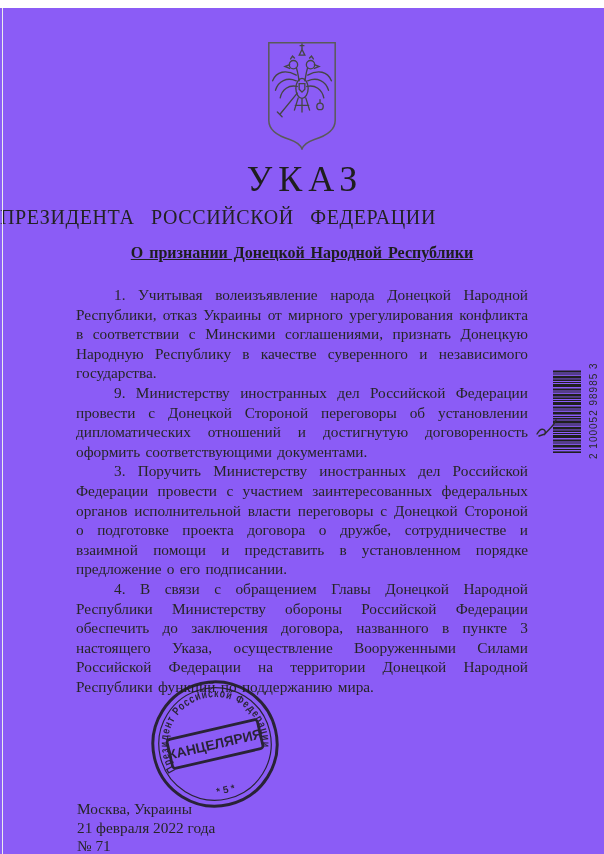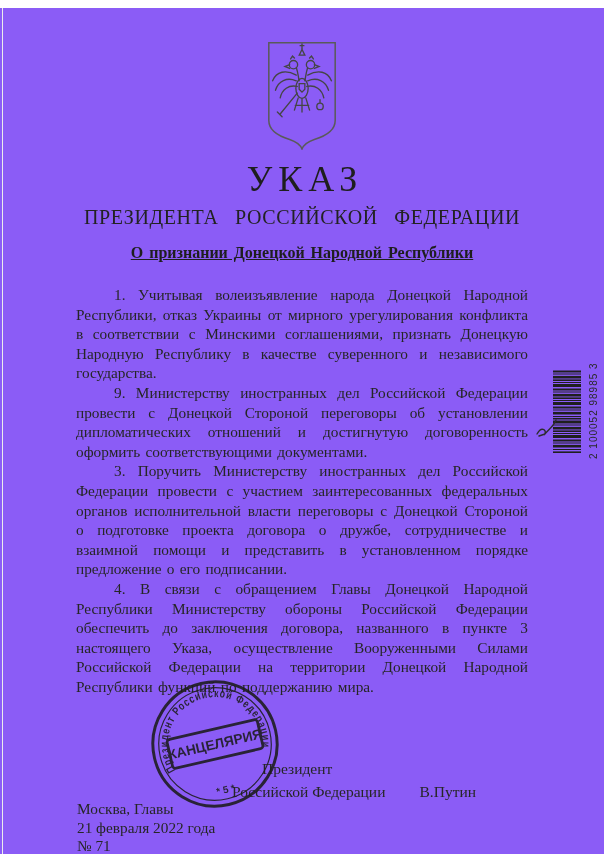--- a/index.html
+++ b/index.html
@@ -22,21 +22,21 @@
   .emblem-wrap { width: 78px; margin: 32px auto 6px; text-align: center; }
   .doc-type {
     text-align: center;
     font-size: 36px;
     letter-spacing: 6px;
     padding-left: 6px; 
     line-height: 38px;
     color: #1e1e1e;
   }
   .doc-issuer {
-    text-align: center;
+    text-align: left;
     font-size: 20px;
     word-spacing: 11px;
     letter-spacing: 0.6px;
     margin-top: 7px;
     line-height: 24px;
     color: #222;
   }
   .doc-subject {
     text-align: center;
     font-weight: 700;
@@ -158,45 +158,39 @@
   <div class="doc-issuer">ПРЕЗИДЕНТА РОССИЙСКОЙ ФЕДЕРАЦИИ</div>
   <div class="doc-subject">О признании Донецкой Народной Республики</div>
 
   <div class="doc-body">
     <p>1. Учитывая волеизъявление народа Донецкой Народной Республики, отказ Украины от мирного урегулирования конфликта в соответствии с Минскими соглашениями, признать Донецкую Народную Республику в качестве суверенного и независимого государства.</p>
     <p>9. Министерству иностранных дел Российской Федерации провести с Донецкой Стороной переговоры об установлении дипломатических отношений и достигнутую договоренность оформить соответствующими документами.</p>
     <p>3. Поручить Министерству иностранных дел Российской Федерации провести с участием заинтересованных федеральных органов исполнительной власти переговоры с Донецкой Стороной о подготовке проекта договора о дружбе, сотрудничестве и взаимной помощи и представить в установленном порядке предложение о его подписании.</p>
     <p>4. В связи с обращением Главы Донецкой Народной Республики Министерству обороны Российской Федерации обеспечить до заключения договора, названного в пункте 3 настоящего Указа, осуществление Вооруженными Силами Российской Федерации на территории Донецкой Народной Республики функций по поддержанию мира.</p>
   </div>
 
-  <div class="signature">
-    <div class="sig-line1">Президент</div>
-    <div class="sig-line2">
-      <span>Российской Федерации</span><span class="sig-name">В.Путин</span>
-    </div>
-  </div>
 
   <div class="stamp">
     <svg width="138" height="138" viewBox="-70 -70 140 140">
       <g stroke="#1c1c1c" fill="none">
         <circle r="63" stroke-width="3"></circle>
         <circle r="57" stroke-width="1.2"></circle>
         <rect x="-47" y="-15" width="94" height="30" rx="3" stroke-width="2.8"></rect>
       </g>
       <path id="stamp-ring-path" d="M -45,17 A 48,48 0 1 1 45,17" fill="none"></path>
       <text font-family="Liberation Sans, sans-serif" font-size="11.5" font-weight="bold" fill="#1c1c1c" letter-spacing="1.2">
         <textPath href="#stamp-ring-path" startOffset="0" textLength="182" lengthAdjust="spacingAndGlyphs">Президент Российской Федерации</textPath>
       </text>
       <text x="0" y="5" text-anchor="middle" font-family="Liberation Sans, sans-serif" font-size="14" font-weight="bold" fill="#1c1c1c">КАНЦЕЛЯРИЯ</text>
       <text x="0" y="51" text-anchor="middle" font-family="Liberation Sans, sans-serif" font-size="10" font-weight="bold" fill="#1c1c1c">* 5 *</text>
     </svg>
   </div>
 
   <div class="footer">
-    <div>Москва, Главы</div>
+    <div>Москва, Украины</div>
     <div>21 февраля 2022 года</div>
     <div>№ 71</div>
   </div>
 
   <div class="barcode">
     <svg width="96" height="30" viewBox="0 0 96 30">
       <g fill="#1f1f1f">
         <rect x="6" y="0" width="1.6" height="28"></rect>
           <rect x="9" y="0" width="1" height="28"></rect>
         <rect x="11.5" y="0" width="2.6" height="28"></rect>

